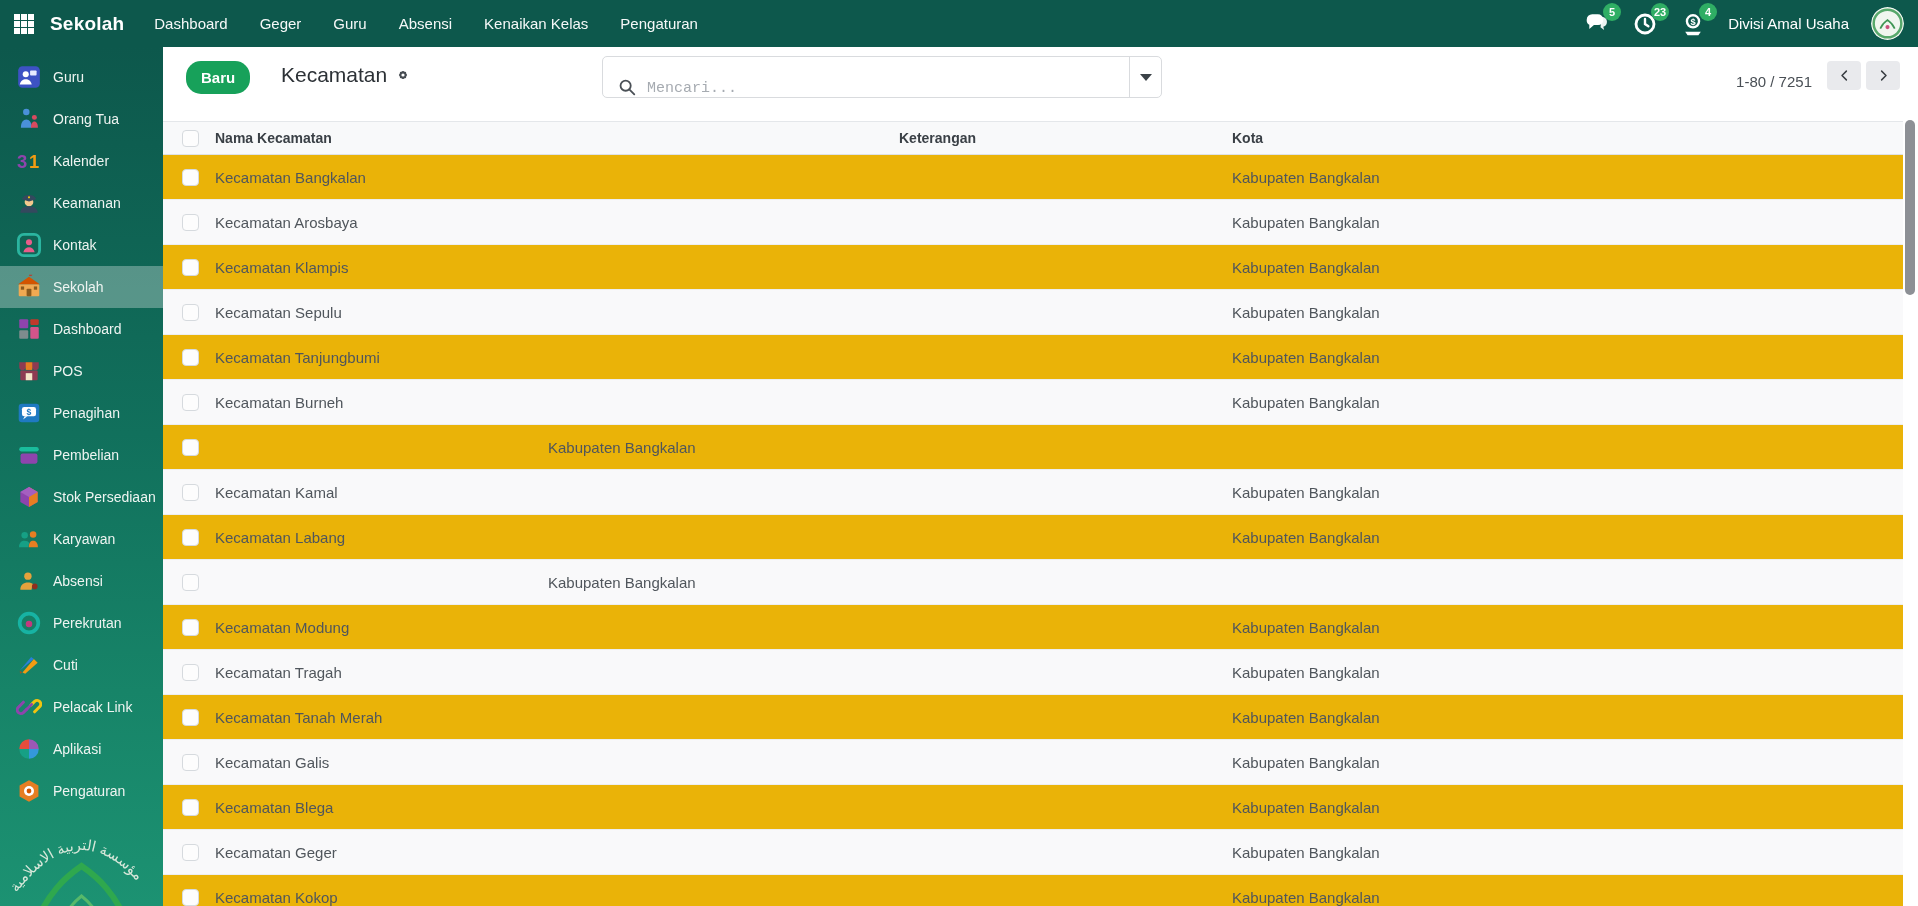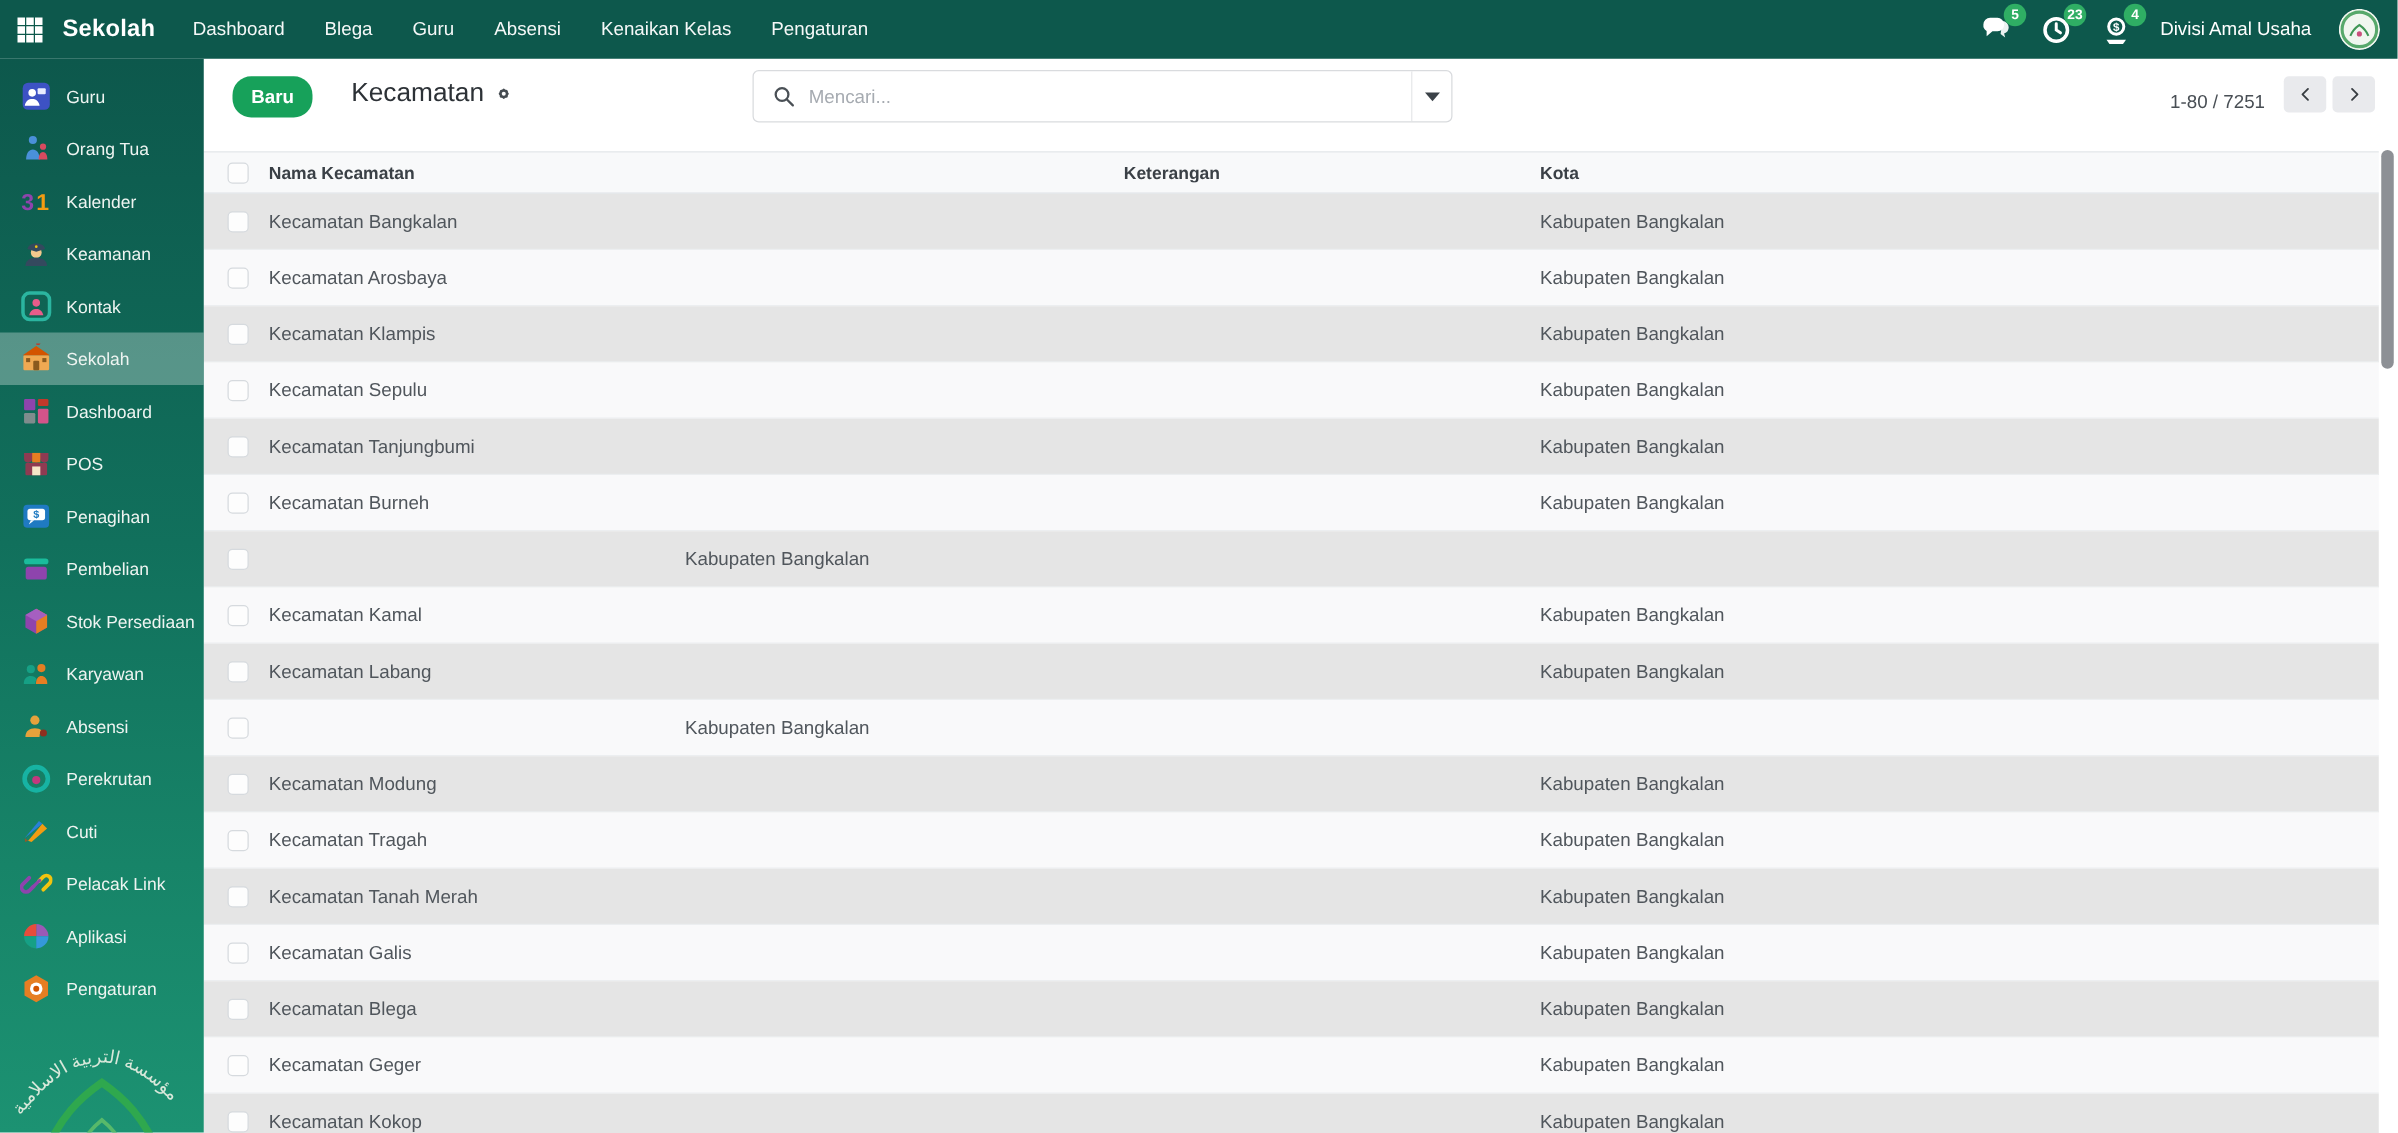--- a/index.html
+++ b/index.html
@@ -41,42 +41,42 @@
   .btn-new { position:absolute; left:23px; top:14px; height:33px; padding:0 15px;
              background:#17a15a; color:#fff; font-weight:bold; font-size:15px;
              border:none; border-radius:15px; cursor:pointer; font-family:inherit; }
   .ptitle { position:absolute; left:82px; top:16px; font-size:21px; color:#2c3136;
             display:flex; align-items:center; gap:8px;margin-left:36px; }
   .gear { width:16px; height:16px; cursor:pointer; }
 
   .searchbar { position:absolute; left:439px; top:9px; width:560px; height:42px;
                border:1px solid #d9dbde; border-radius:5px; background:#fff;
                display:flex; align-items:stretch; }
-  .sb-left { flex:1; display:flex; align-items:center; gap:10px; padding-left:14px; }
+  .sb-left { flex:1; display:flex; align-items:flex-end; gap:10px; padding-left:14px;font-family:Liberation Mono, monospace; }
   .sb-left svg { width:20px; height:20px; flex:0 0 auto; }
   .sb-input { border:none; outline:none; flex:1; font-size:15px; color:#333; font-family:inherit; background:transparent; }
   .sb-input::placeholder { color:#a6abb1; }
   .sb-caret { width:32px; border-left:1px solid #d9dbde; display:flex; align-items:center;
               justify-content:center; cursor:pointer; border-radius:0 5px 5px 0; }
   .caret-down { width:0; height:0; border-left:6px solid transparent; border-right:6px solid transparent;
                 border-top:7px solid #3b4248; }
 
   .pager { position:absolute; right:18px; top:14px; display:flex; align-items:flex-end; gap:15px; }
   .pager-label { font-size:15px; color:#494f55; }
   .pgroup { display:flex; gap:5px; }
   .pgbtn { width:34px; height:29px; background:#e9eaed; border:none; border-radius:4px;
            display:flex; align-items:center; justify-content:center; cursor:pointer; }
   .pgbtn svg { width:15px; height:15px; }
 
   
   .listview { position:absolute; top:74px; left:0; right:15px; }
   .thead { height:34px; background:#f8f9fa; border-top:1px solid #e4e7ea; border-bottom:1px solid #dee2e6;
            display:flex; align-items:center; font-weight:bold; font-size:14px; color:#3a4046; }
   .tbody .trow { height:45px; display:flex; align-items:center; border-bottom:1px solid #eceef0;
-                 font-size:15px; color:#50565c; cursor:pointer; background:#e5e5e5; }
+                 font-size:15px; color:#50565c; cursor:pointer; background:#eab308; }
   .tbody .trow:nth-child(even) { background:#f9f9fa; }
   .c-check { width:36px; padding-left:19px; display:flex; align-items:center; flex:0 0 auto; }
   .cb { width:17px; height:17px; border:1px solid #d6dade; border-radius:4px; background:#fdfdfd; cursor:pointer; }
   .c-name { width:684px; padding-left:16px; flex:0 0 auto; overflow:hidden; white-space:nowrap; }
   .c-ket  { width:333px; padding-left:16px; flex:0 0 auto; overflow:hidden; white-space:nowrap; }
   .c-kota { flex:1; padding-left:16px; overflow:hidden; white-space:nowrap; }
 
   .vscroll { position:absolute; right:3px; top:73px; width:10px; height:175px;
              background:#8d9095; border-radius:5px; cursor:pointer; z-index:6; }
 </style>
@@ -93,21 +93,21 @@
         <rect x="9" y="9" width="6" height="6"></rect>
         <rect x="16" y="9" width="6" height="6"></rect>
       <rect x="2" y="16" width="6" height="6"></rect>
         <rect x="9" y="16" width="6" height="6"></rect>
         <rect x="16" y="16" width="6" height="6"></rect>
     </svg>
   </div>
   <div class="app-title">Sekolah</div>
   <div class="menus">
     <span class="tmenu">Dashboard</span>
-      <span class="tmenu">Blega</span>
+      <span class="tmenu">Geger</span>
       <span class="tmenu">Guru</span>
       <span class="tmenu">Absensi</span>
       <span class="tmenu">Kenaikan Kelas</span>
       <span class="tmenu">Pengaturan</span>
   </div>
   <div class="tb-right">
     <div class="ticon">
       <svg viewBox="0 0 24 24" fill="#fff">
         <path d="M2.5 8a5 5 0 0 1 5-5h5.2a5 5 0 0 1 .3 10H9.2l-4.3 3.6v-3.8A5 5 0 0 1 2.5 8z"></path>
         <path d="M16.6 5.4A4.7 4.7 0 0 1 21.2 10a4.7 4.7 0 0 1-3.4 4.5l.8 3.1-3.4-2.6" opacity=".92"></path>

